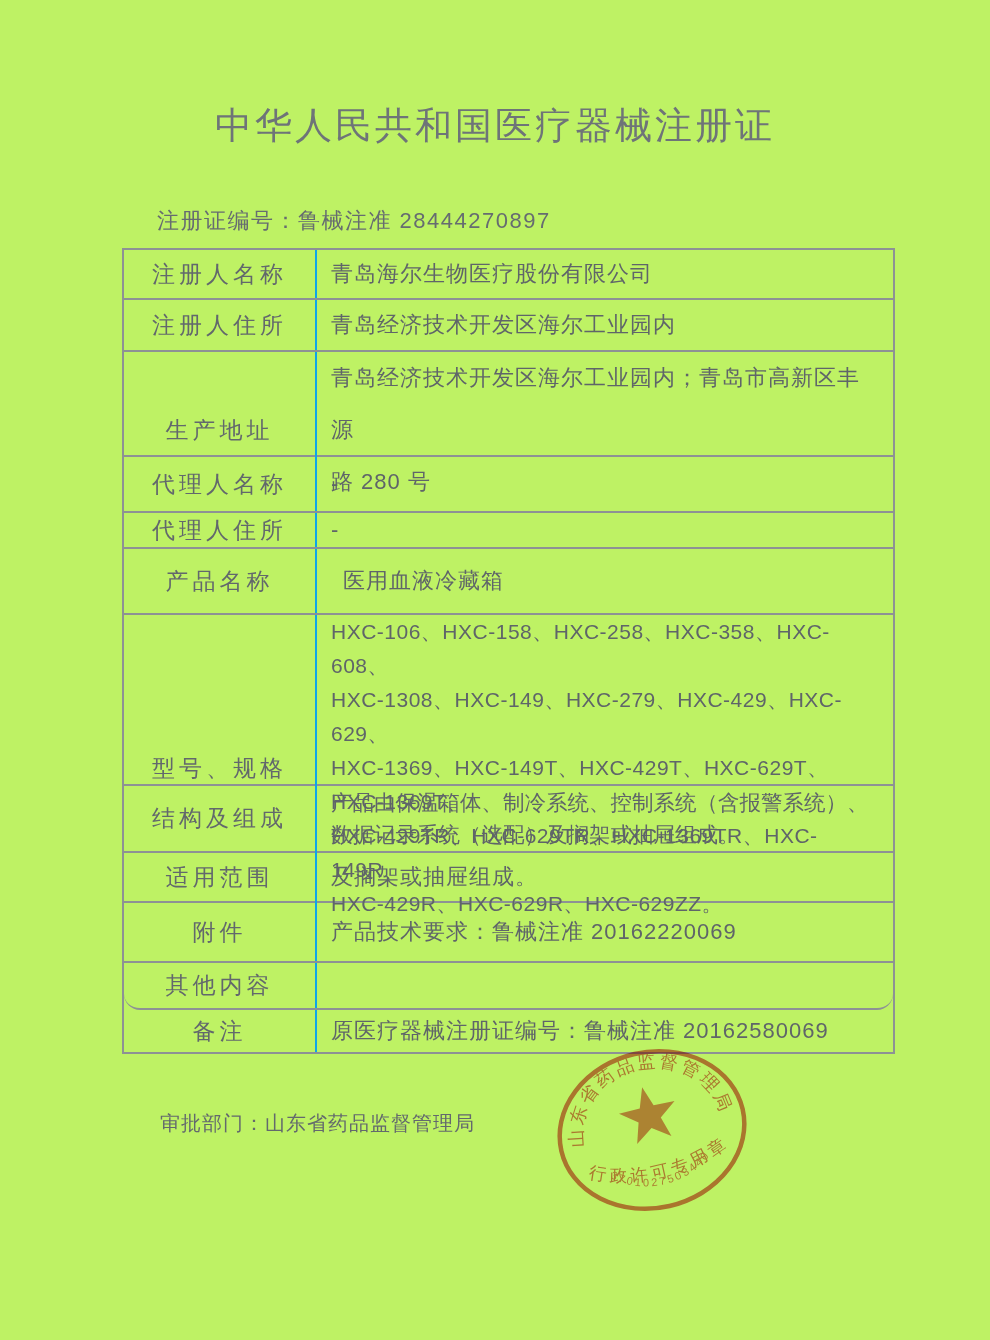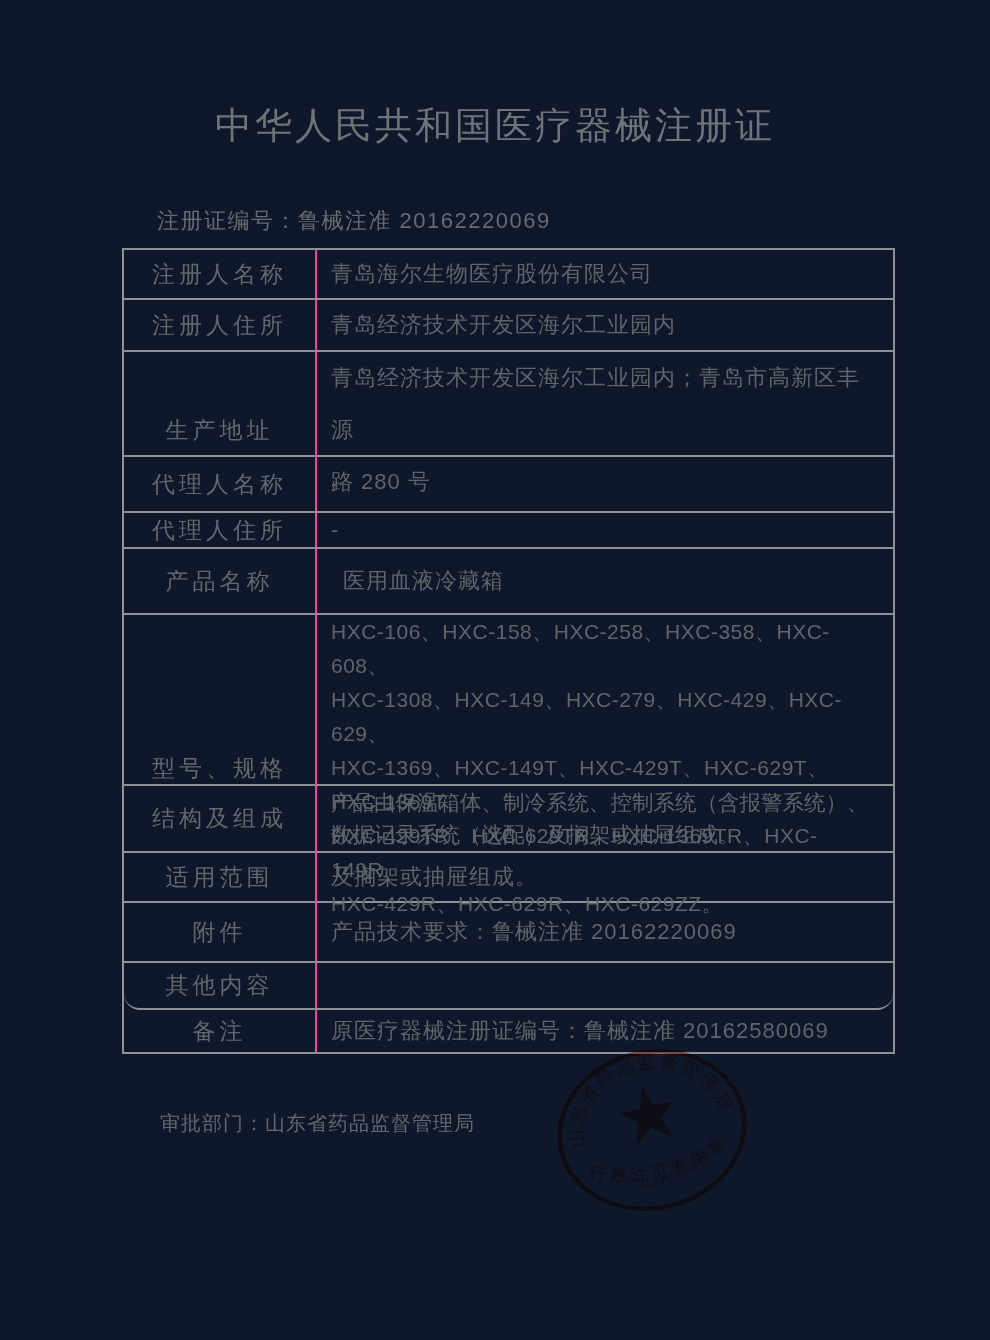--- a/index.html
+++ b/index.html
@@ -2,21 +2,21 @@
 <html><head>
 <meta charset="utf-8">
 <style>
   * { margin:0; padding:0; box-sizing:border-box; }
   html,body { background:#ffffff; }
   body {
     width:990px; height:1340px; position:relative; overflow:hidden;
     font-family:"Liberation Sans", sans-serif;
     color:#61676b;
   }
-  .page { position:absolute; inset:0; background:#0f172a; }
+  .page { position:absolute; inset:0; background:#bef264; }
 
   .title {
     position:absolute; top:101px; left:0; width:100%;
     text-align:center;
     font-family:"Liberation Serif", serif;
     font-size:37px; letter-spacing:3px; font-weight:500;
     color:#6e7478;
   }
 
   .regline {
@@ -26,21 +26,21 @@
 
   
   .cert-table {
     position:absolute; left:122px; top:248px; width:773px;
     border:2px solid #8d9295;
   }
   .tr { display:grid; grid-template-columns:193px 1fr; border-bottom:2px solid #8d9295; }
   .tr:last-child { border-bottom:none; }
   .th {
     display:flex; align-items:center; justify-content:center;
-    border-right:2px solid #ec4899;
+    border-right:2px solid #0ea5e9;
     font-size:23px; letter-spacing:4px; color:#62686c;
   }
   .td {
     display:flex; align-items:center;
     padding:0 14px; font-size:22px; letter-spacing:1px;
     color:#5f6569; white-space:pre-line; line-height:1.4;
   }
   .r0 { height:50px; } .r1 { height:52px; }
   .r2 { height:105px; } .r2 .td { line-height:52px; }
   .r3 { height:56px; } .r4 { height:36px; } .r5 { height:66px;gap:12px; }
@@ -68,21 +68,21 @@
   .stamp text { font-family:"Liberation Sans", sans-serif; }
 </style>
 </head>
 <body>
 
 <div class="page">
 
   <div class="title">中华人民共和国医疗器械注册证</div>
 
   <div class="regline">
-    <span>注册证编号：</span><span>鲁械注准 20162220069</span>
+    <span>注册证编号：</span><span>鲁械注准 28444270897</span>
   </div>
 
   <div class="cert-table">
     <div class="tr r0">
       <div class="th">注册人名称</div>
       <div class="td">青岛海尔生物医疗股份有限公司</div>
     </div>
     <div class="tr r1">
       <div class="th">注册人住所</div>
       <div class="td">青岛经济技术开发区海尔工业园内</div>

